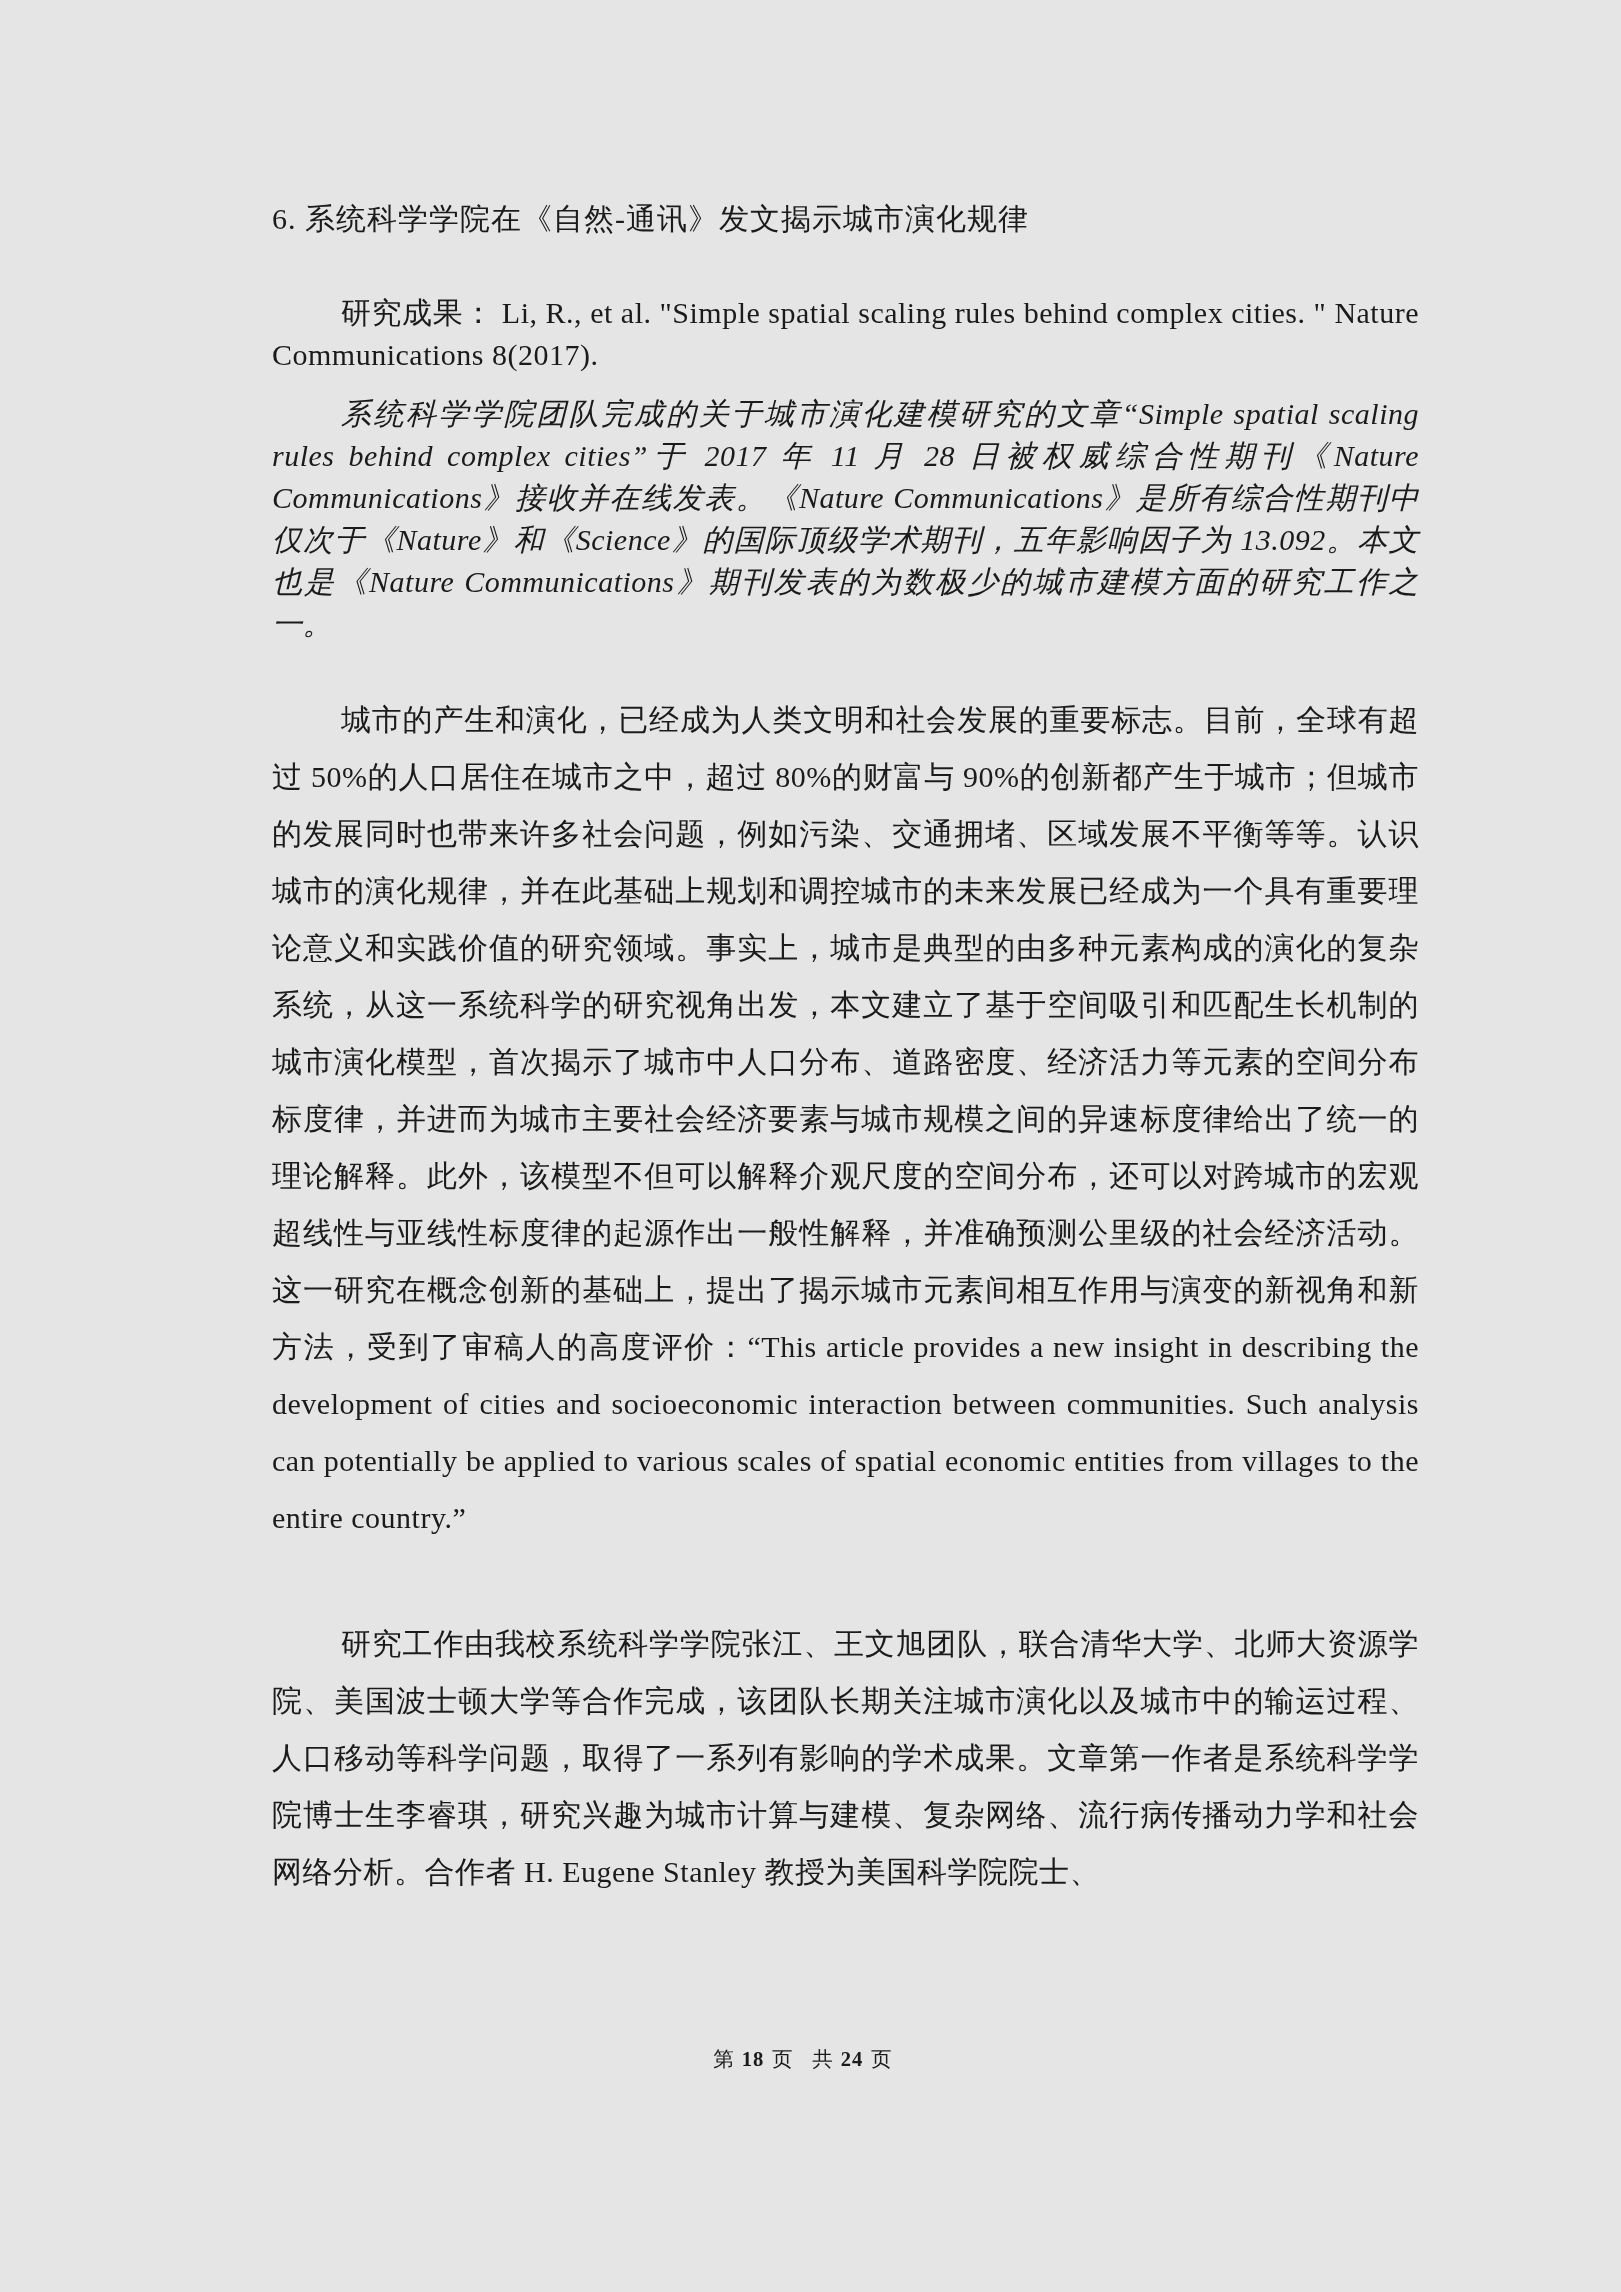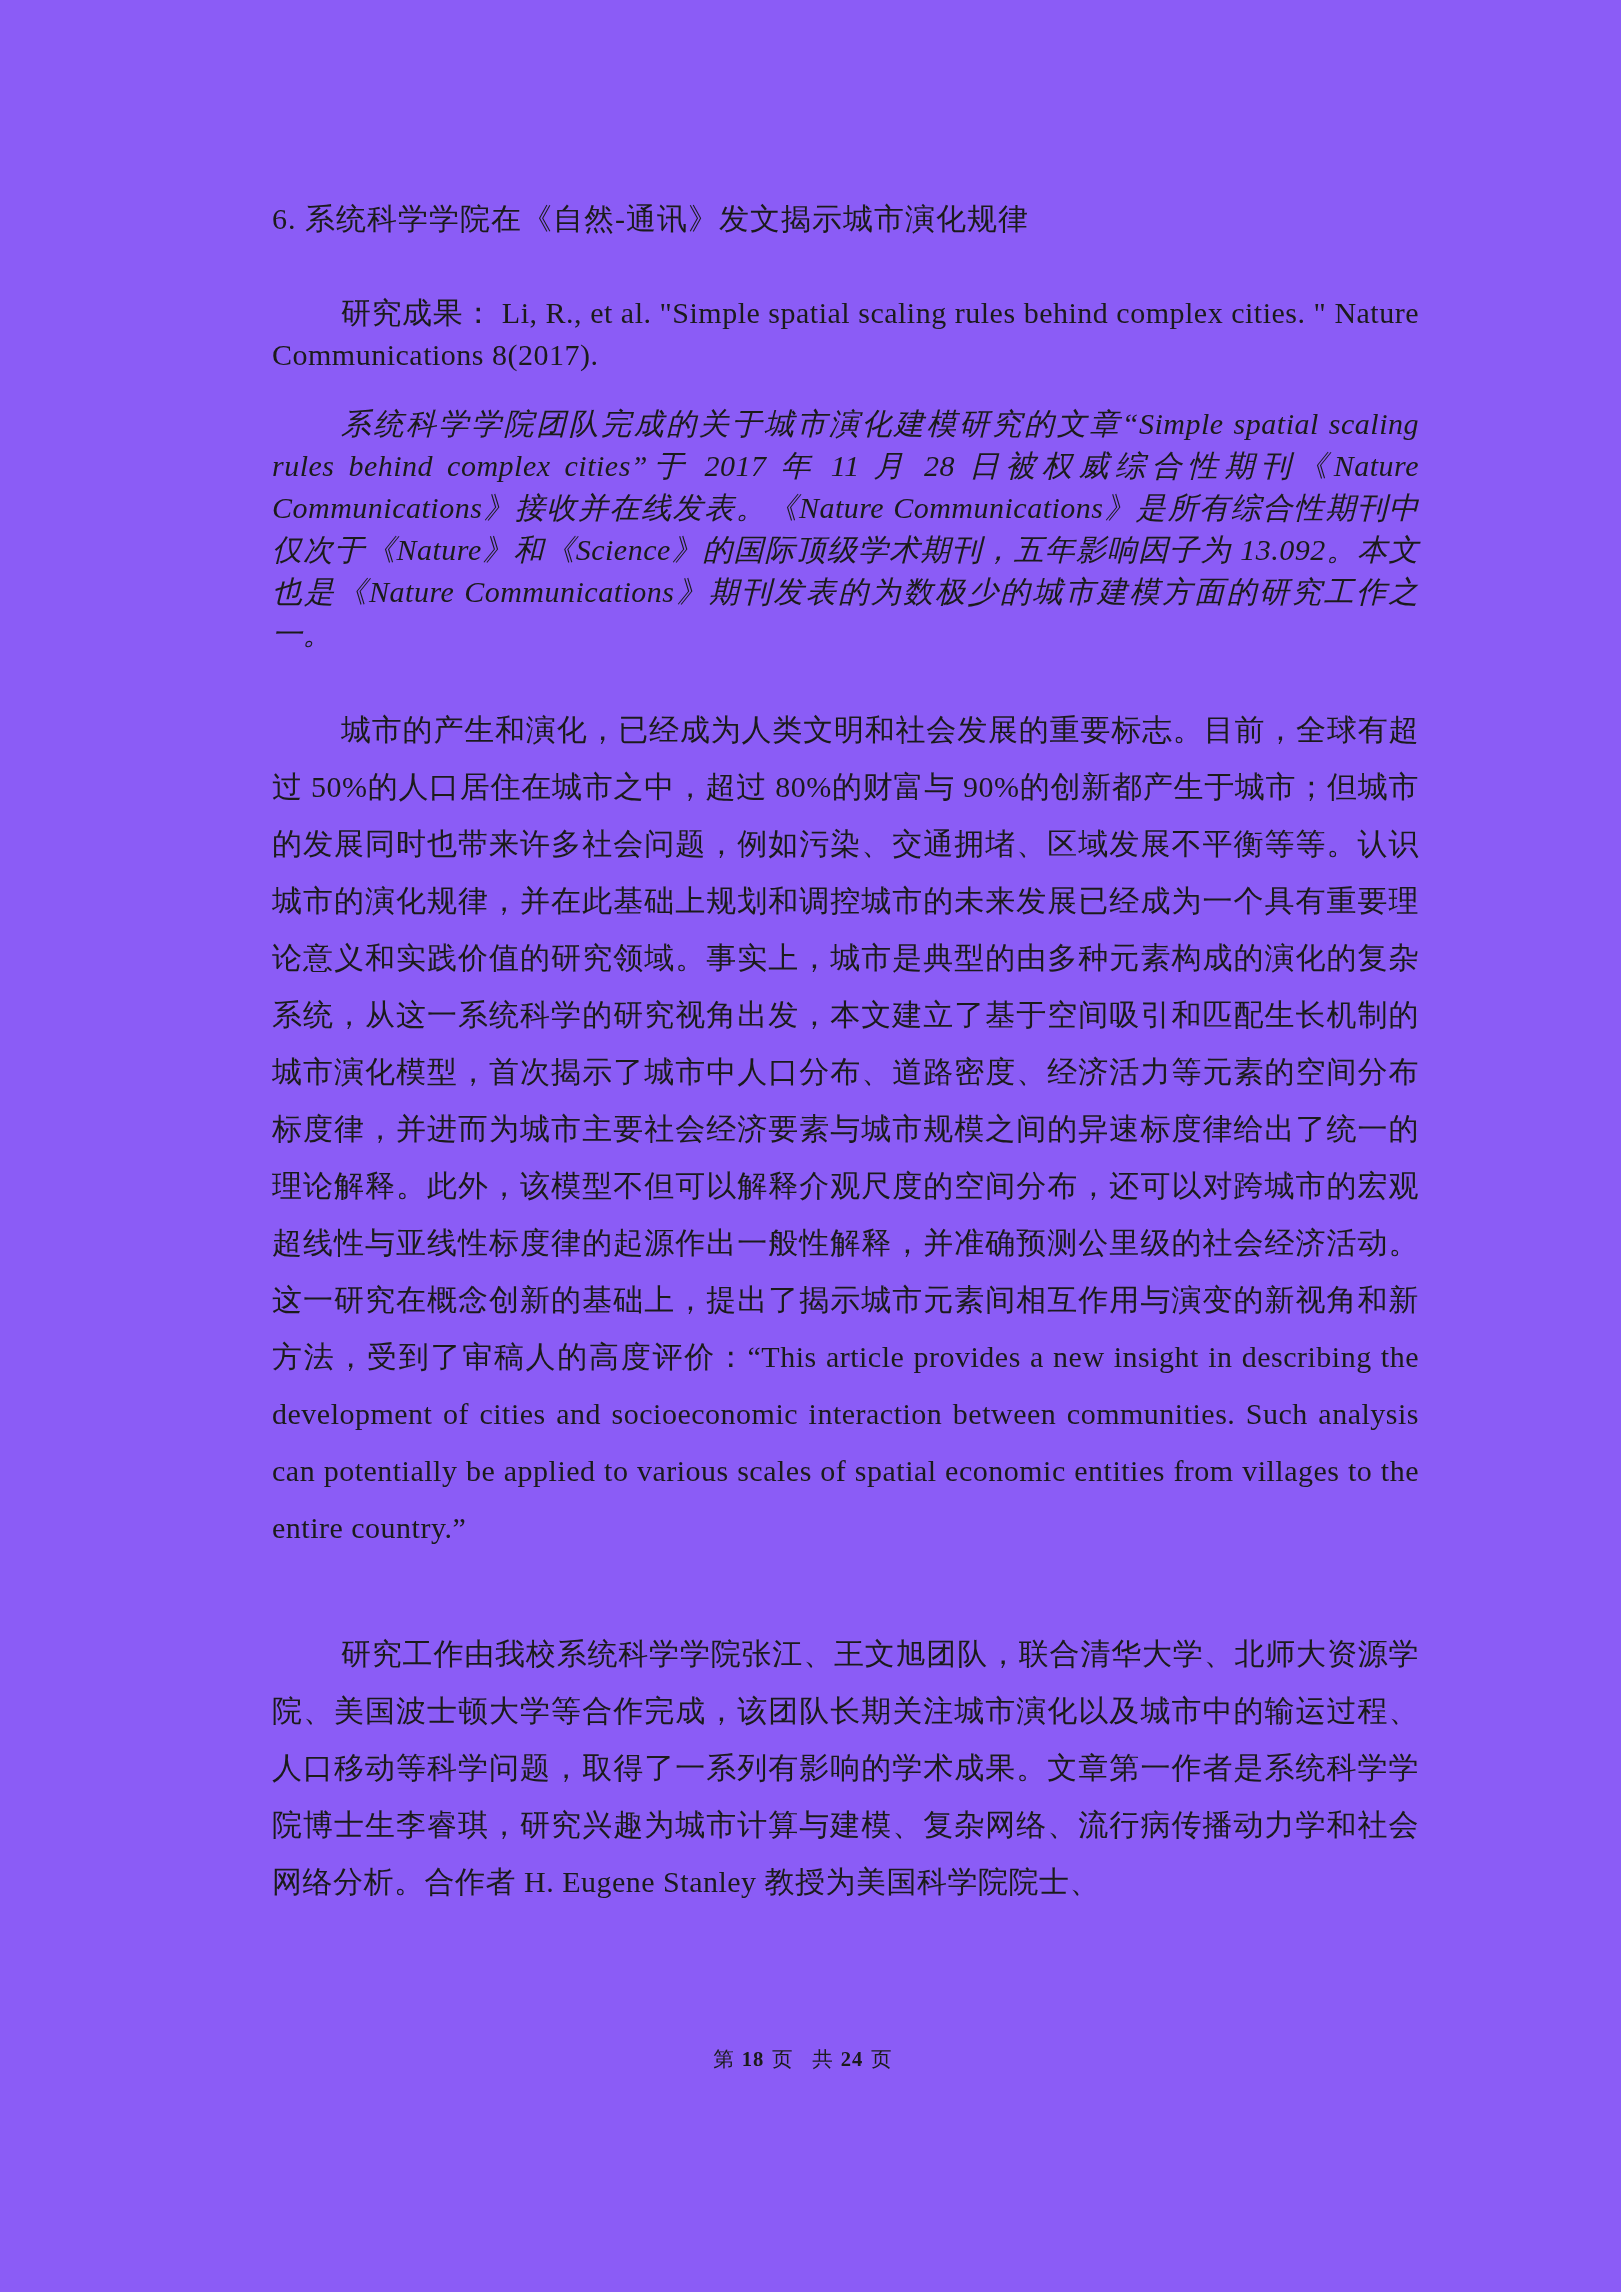--- a/index.html
+++ b/index.html
@@ -4,21 +4,21 @@
 <style>
   html, body {
     margin: 0;
     padding: 0;
     background: #ffffff;
   }
   .page {
     position: relative;
     width: 1621px;
     height: 2293px;
-    background: #8b5cf6;
+    background: #e5e5e5;
     color: #1b1b1b;
     font-family: "Liberation Serif", "DejaVu Serif", serif;
     overflow: hidden;
   }
   .content {
     position: absolute;
     top: 0;
     left: 0;
     right: 0;
     padding: 199px 202px 0 272px;
@@ -33,21 +33,21 @@
   .para {
     font-size: 30px;
     text-align: justify;
     text-justify: inter-character;
     text-indent: 69px;
     letter-spacing: 0.5px;
     margin: 0;
   }
   .para.dense { line-height: 42px; }
   .para.loose { line-height: 57px; }
-  .para.p1 { margin-bottom: 27px; }
+  .para.p1 { margin-bottom: 17px; }
   .para.p2 { margin-bottom: 46px; font-style: italic; }
   .para.p3 { margin-bottom: 69px; }
   .footer {
     position: absolute;
     top: 2047px;
     left: 0;
     right: 16px;
     text-align: center;
     font-size: 20.6px;
     line-height: 25.5px;

